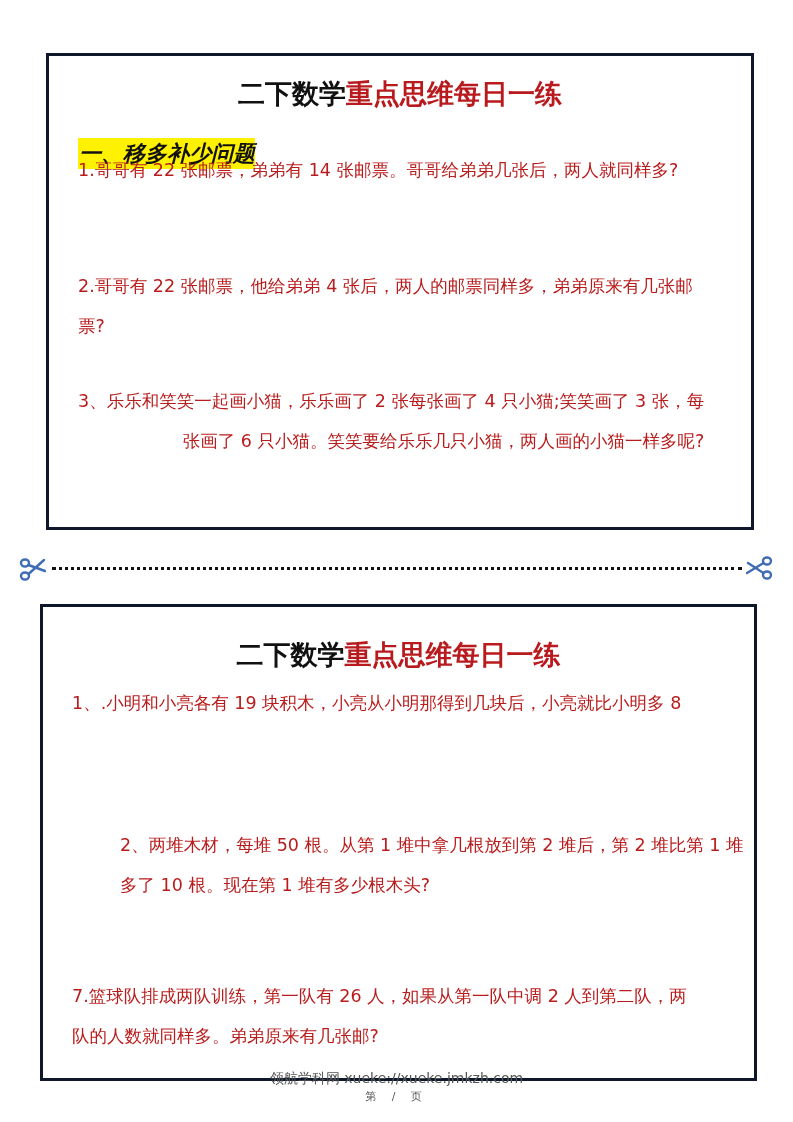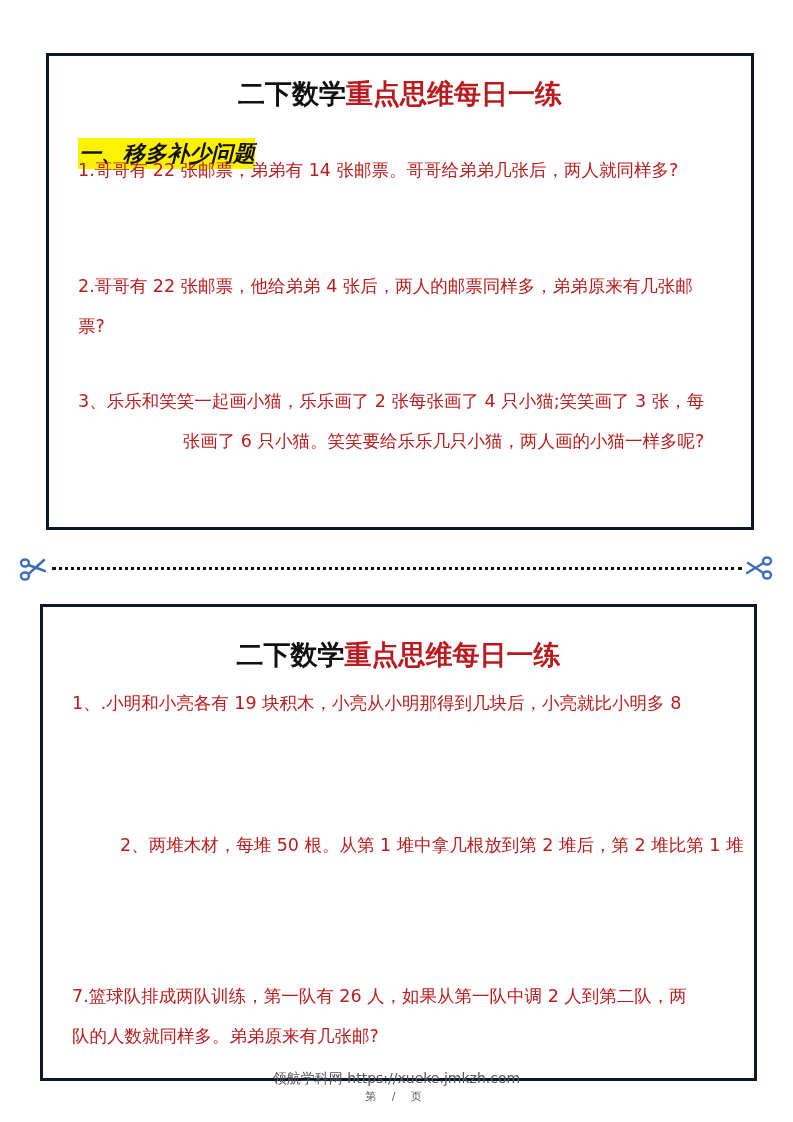--- a/index.html
+++ b/index.html
@@ -111,21 +111,22 @@
 <div class="card" id="card2">
   <div class="title" style="top: 30px;">
     <span class="black">二下数学</span><span class="red">重点思维每日一练</span>
   </div>
 
   <div class="q" style="left: 29px; top: 76px;">
     <div>1、.小明和小亮各有 19 块积木，小亮从小明那得到几块后，小亮就比小明多 8</div>
   </div>
   <div class="q" style="left: 29px; top: 218px; margin-left: 48px;">
     <div>2、两堆木材，每堆 50 根。从第 1 堆中拿几根放到第 2 堆后，第 2 堆比第 1 堆</div>
+    <div>多了 10 根。现在第 1 堆有多少根木头?</div>
   </div>
   <div class="q" style="left: 29px; top: 369px;">
     <div>7.篮球队排成两队训练，第一队有 26 人，如果从第一队中调 2 人到第二队，两</div>
     <div>队的人数就同样多。弟弟原来有几张邮?</div>
   </div>
 </div>
 
-<div class="footer footer-site">领航学科网 https://xueke.jmkzh.com</div>
+<div class="footer footer-site">领航学科网 xueke://xueke.jmkzh.com</div>
 <div class="footer footer-page">第 / 页</div>
 
 </body></html>

